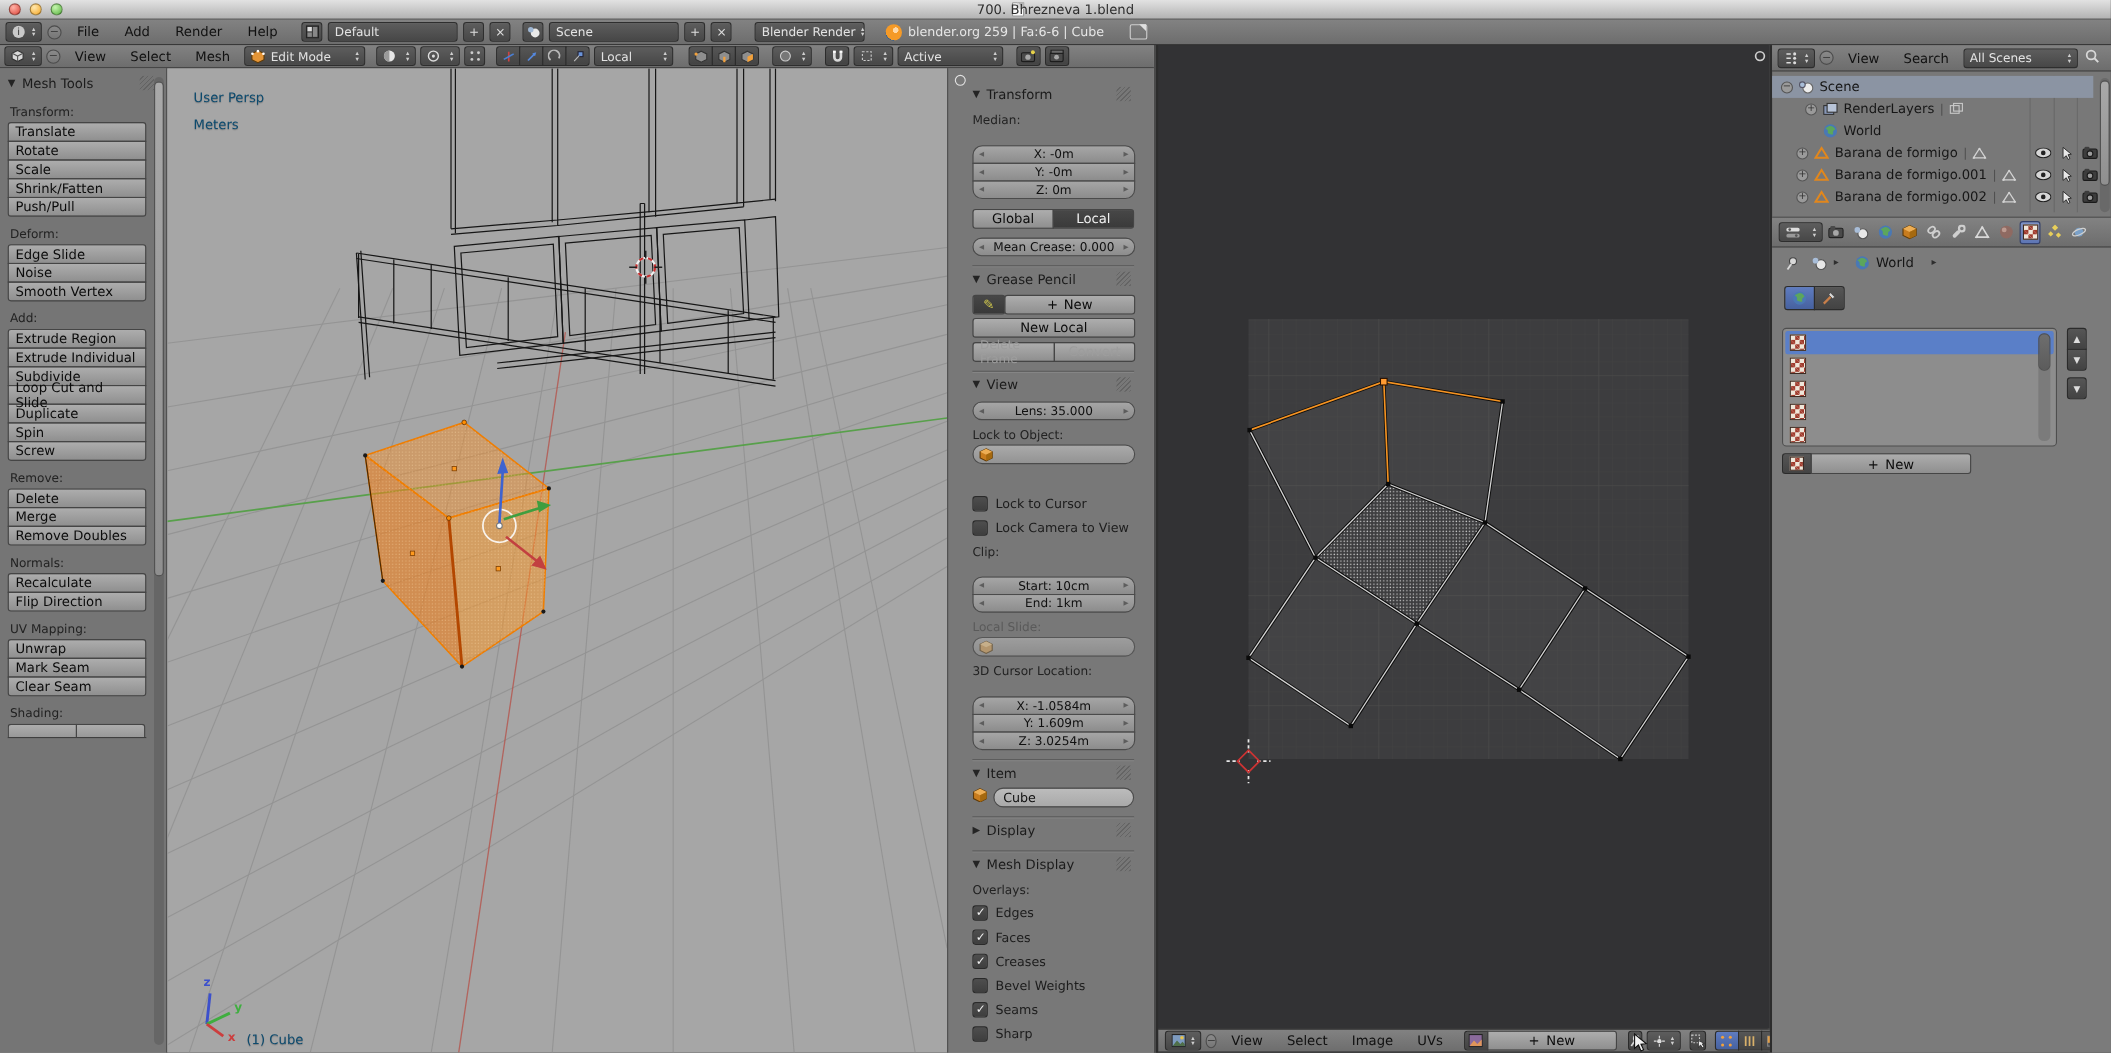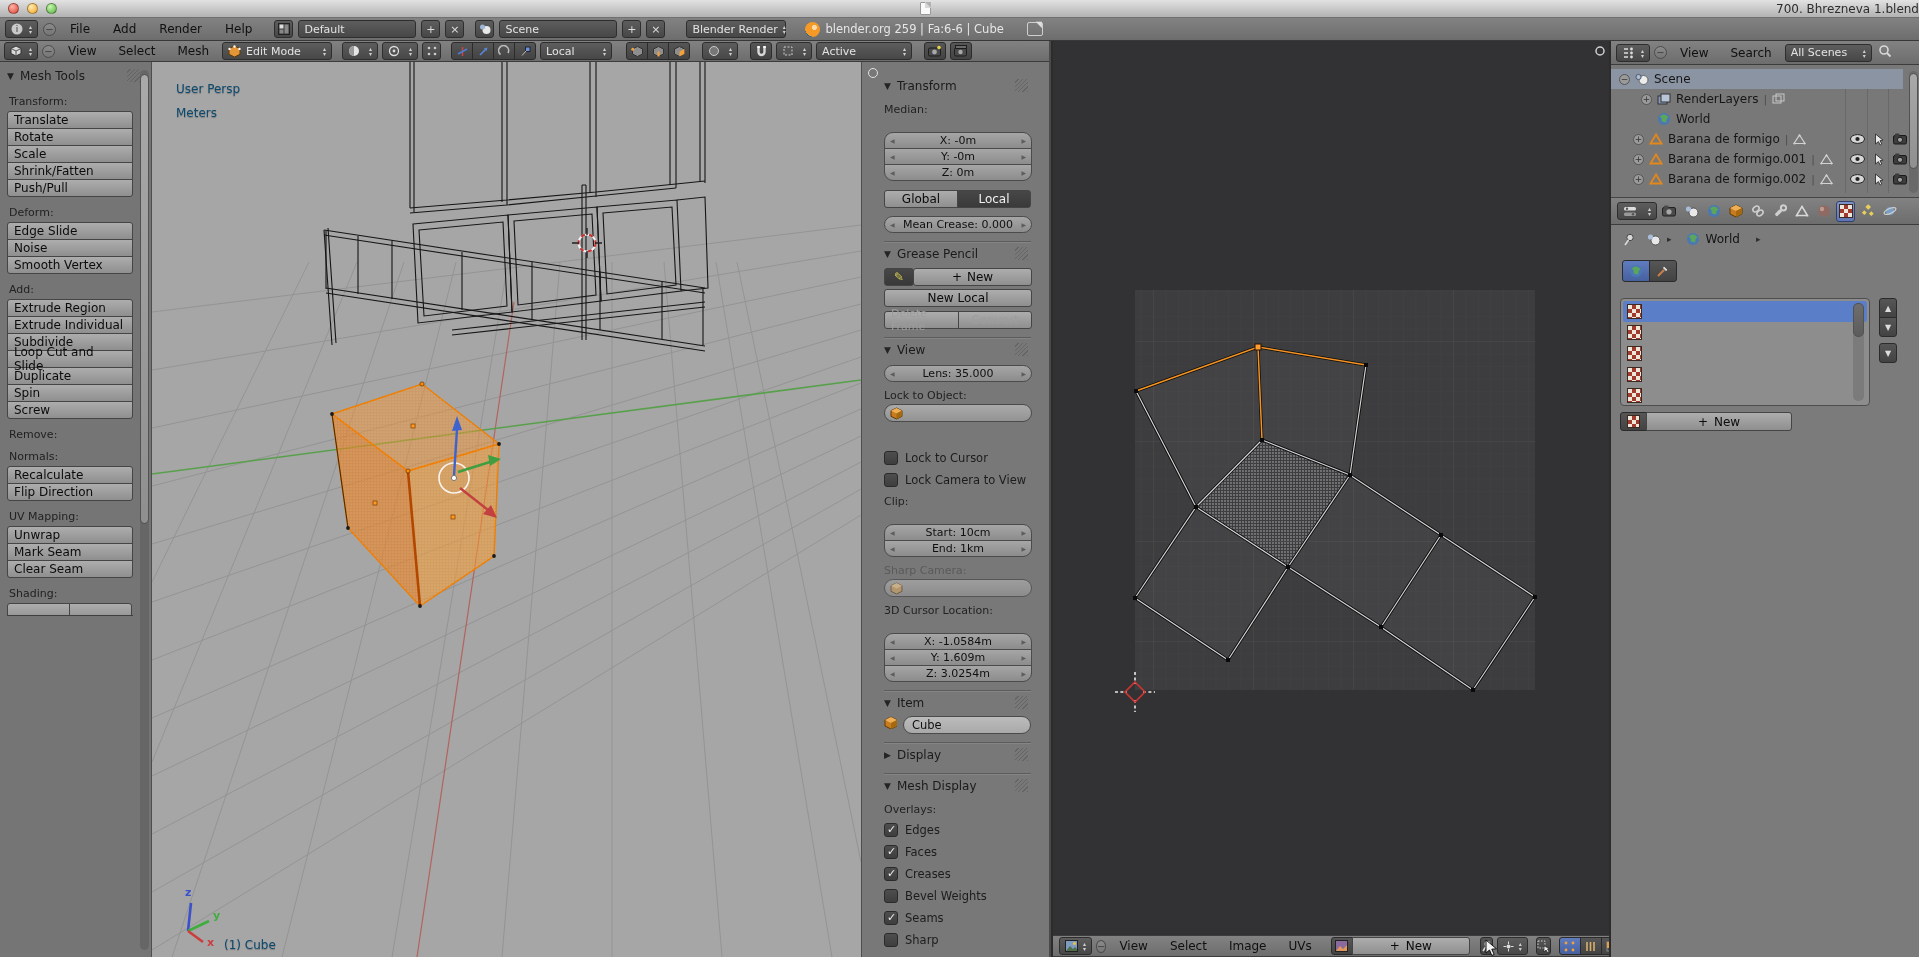--- a/index.html
+++ b/index.html
@@ -3,21 +3,21 @@
 <meta charset="utf-8">
 <style>
 *{margin:0;padding:0;box-sizing:border-box;font-family:"DejaVu Sans",sans-serif}
 html,body{width:1919px;height:957px;overflow:hidden;background:#4a4a4a;position:relative}
 
 #titlebar{position:absolute;left:0;top:0;width:1919px;height:18px;background:linear-gradient(#e2e2e2,#b2b2b2);border-bottom:1px solid #707070;display:flex;align-items:center;z-index:40}
 .tl{width:11px;height:11px;border-radius:50%;margin-left:8px;border:1px solid rgba(0,0,0,.35)}
 .tl.r{background:radial-gradient(circle at 35% 30%,#ffb3a7,#dd4338)}
 .tl.y{background:radial-gradient(circle at 35% 30%,#ffe9b0,#f5a623)}
 .tl.g{background:radial-gradient(circle at 35% 30%,#c8f7b0,#57b23e)}
-#wtitle{position:absolute;left:0;right:0;text-align:right;font-size:12px;color:#2d2d2d}
+#wtitle{position:absolute;left:0;right:0;text-align:center;font-size:12px;color:#2d2d2d}
 #docicon{position:absolute;left:920px;top:2px;width:11px;height:13px;background:#fafafa;border:1px solid #999;border-radius:1px}
 #docicon::after{content:"";position:absolute;right:-1px;top:-1px;border:3px solid #b2b2b2;border-left-color:#d8d8d8;border-bottom-color:#d8d8d8}
 
 .menu{font-size:12px;color:#101010;padding:0 9px;white-space:nowrap}
 .dd{height:18px;background:linear-gradient(#5d5d5d,#474747);border:1px solid #2e2e2e;border-radius:3px;color:#e3e3e3;font-size:11px;display:inline-flex;align-items:center;padding:0 5px;gap:5px;white-space:nowrap}
 .ud{display:inline-block;margin-left:auto}
 .ud::before{content:"▴";display:block;font-size:6px;line-height:5px;color:#cfcfcf}
 .ud::after{content:"▾";display:block;font-size:6px;line-height:5px;color:#cfcfcf}
 .sqbtn{height:18px;width:19px;background:linear-gradient(#5d5d5d,#474747);border:1px solid #2e2e2e;border-radius:3px;color:#ddd;font-size:11px;display:inline-flex;align-items:center;justify-content:center}
 .minus{width:13px;height:13px;border-radius:50%;border:1px solid #4c4c4c;color:#3c3c3c;font-size:10px;line-height:11px;text-align:center;background:linear-gradient(#8a8a8a,#767676)}
@@ -312,20 +312,25 @@
     <div class="stack">
       <div class="pbtn">Extrude Region</div>
       <div class="pbtn">Extrude Individual</div>
       <div class="pbtn">Subdivide</div>
       <div class="pbtn">Loop Cut and Slide</div>
       <div class="pbtn">Duplicate</div>
       <div class="pbtn">Spin</div>
       <div class="pbtn">Screw</div>
     </div>
     <div class="slabel">Remove:</div>
+    <div class="stack">
+      <div class="pbtn">Delete</div>
+      <div class="pbtn">Merge</div>
+      <div class="pbtn">Remove Doubles</div>
+    </div>
     <div class="slabel">Normals:</div>
     <div class="stack">
       <div class="pbtn">Recalculate</div>
       <div class="pbtn">Flip Direction</div>
     </div>
     <div class="slabel">UV Mapping:</div>
     <div class="stack">
       <div class="pbtn">Unwrap</div>
       <div class="pbtn">Mark Seam</div>
       <div class="pbtn">Clear Seam</div>
@@ -506,21 +511,21 @@
         </div>
       <div class="chkrow">
           <span class="chkbox"></span>
           <span class="chklab">Lock Camera to View</span>
         </div>
       <div class="flab">Clip:</div>
       <div class="nstack">
         <div class="num">Start: 10cm</div>
         <div class="num">End: 1km</div>
       </div>
-      <div class="flab dim">Sharp Camera:</div>
+      <div class="flab dim">Local Slide:</div>
       <div class="objfield" style="opacity:.75">
         <svg class="icube" width="13" height="13">
             <path d="M6.5,1 L12,3.7 L12,9.3 L6.5,12 L1,9.3 L1,3.7 Z" fill="#c8a06a" stroke="#6a5637"></path>
             <path d="M1,3.7 L6.5,6.4 L12,3.7 L6.5,1 Z" fill="#e0c291"></path>
           </svg>
       </div>
       <div class="flab">3D Cursor Location:</div>
       <div class="nstack">
         <div class="num">X: -1.0584m</div>
         <div class="num">Y: 1.609m</div>
@@ -728,21 +733,21 @@
             <path d="M2,2 H6 M2,6 H6 M2,10 H6" stroke="#ddd" stroke-width="1.4"></path>
             <circle cx="9.5" cy="2" r="1.4" fill="#ddd"></circle>
             <circle cx="9.5" cy="6" r="1.4" fill="#ddd"></circle>
             <circle cx="9.5" cy="10" r="1.4" fill="#ddd"></circle>
           </svg>
           <b class="ud"></b>
       </span>
       <span class="minus">−</span>
       <span class="menu">View</span>
       <span class="menu">Search</span>
-      <span class="dd" style="width:87px">
+      <span class="dd" style="width:104px">
           <span>All Scenes</span>
           <b class="ud"></b>
         </span>
       <span style="margin-left:2px">
         <svg width="14" height="14">
             <circle cx="6" cy="6" r="4" fill="none" stroke="#d8d8d8" stroke-width="1.6"></circle>
             <line x1="9" y1="9" x2="12.5" y2="12.5" stroke="#d8d8d8" stroke-width="1.8"></line>
           </svg>
       </span>
     </div>

